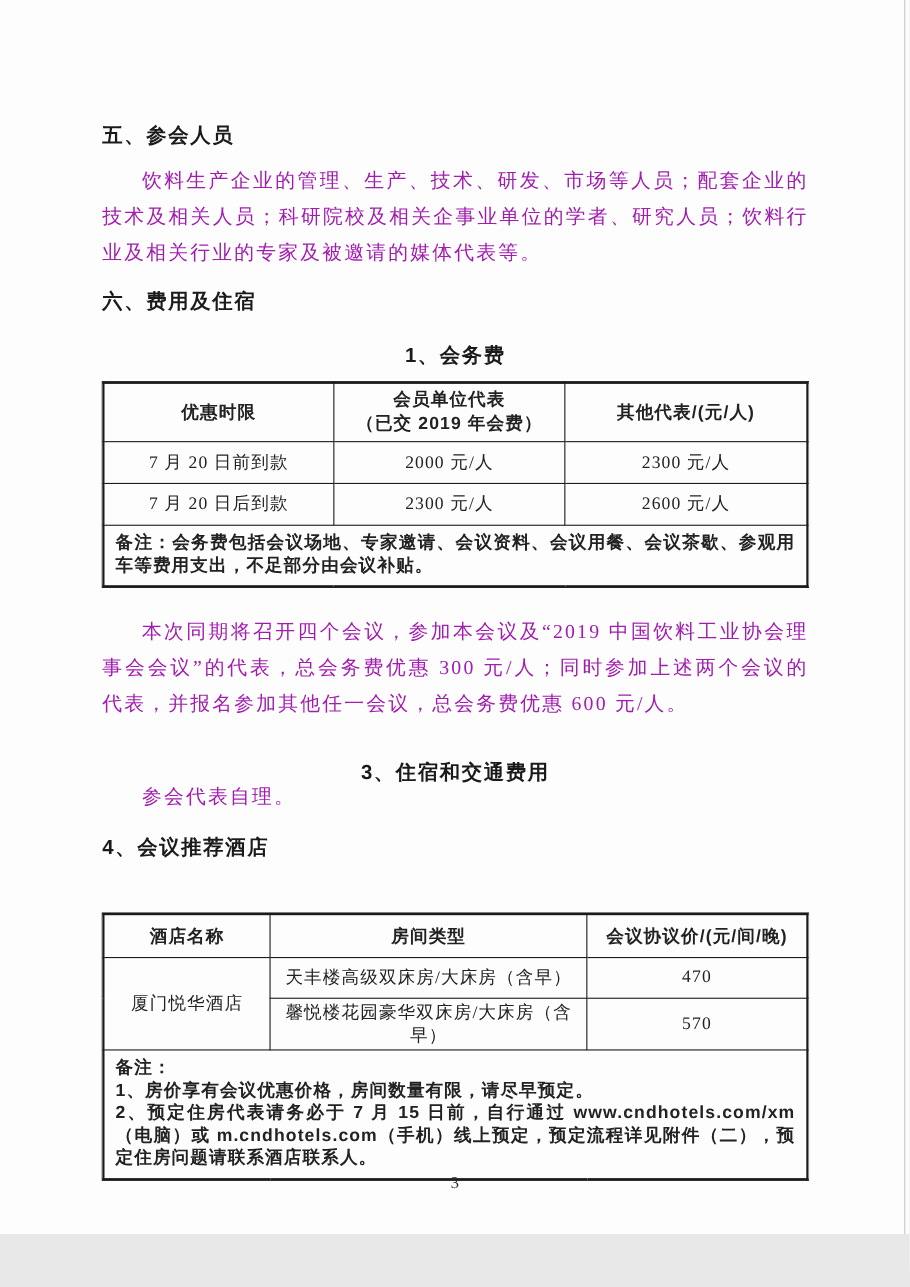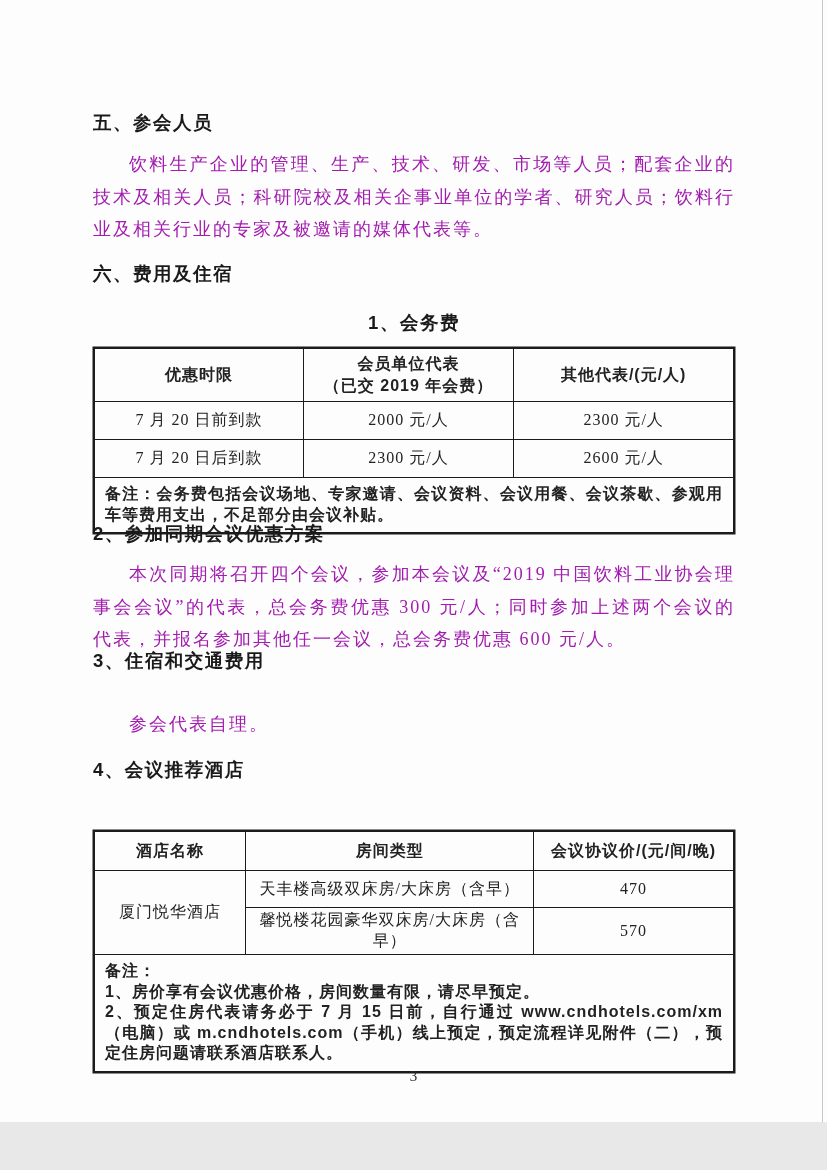--- a/index.html
+++ b/index.html
@@ -137,25 +137,24 @@
       <td>7 月 20 日后到款</td>
       <td>2300 元/人</td>
       <td>2600 元/人</td>
     </tr>
     <tr>
       <td colspan="3" class="note-cell">备注：会务费包括会议场地、专家邀请、会议资料、会议用餐、会议茶歇、参观用车等费用支出，不足部分由会议补贴。</td>
     </tr>
   </tbody>
     </table>
 
-  <div class="abs heading" style="top:521px;">2、参加同期会议优惠方案</div>
 
   <div class="abs body-text" style="top:558px;">本次同期将召开四个会议，参加本会议及“2019 中国饮料工业协会理事会会议”的代表，总会务费优惠 300 元/人；同时参加上述两个会议的代表，并报名参加其他任一会议，总会务费优惠 600 元/人。</div>
 
-  <div class="abs heading" style="top:648px;">3、住宿和交通费用</div>
+  <div class="abs heading" style="top:689px;text-align:center;">3、住宿和交通费用</div>
 
   <div class="abs body-text single-line" style="top:708px;">参会代表自理。</div>
 
   <div class="abs heading" style="top:757px;">4、会议推荐酒店</div>
 
   <table class="doc-table abs" style="top:830px;">
     <colgroup>
       <col style="width:23.7%">
         <col style="width:45%">
         <col style="width:31.3%">

